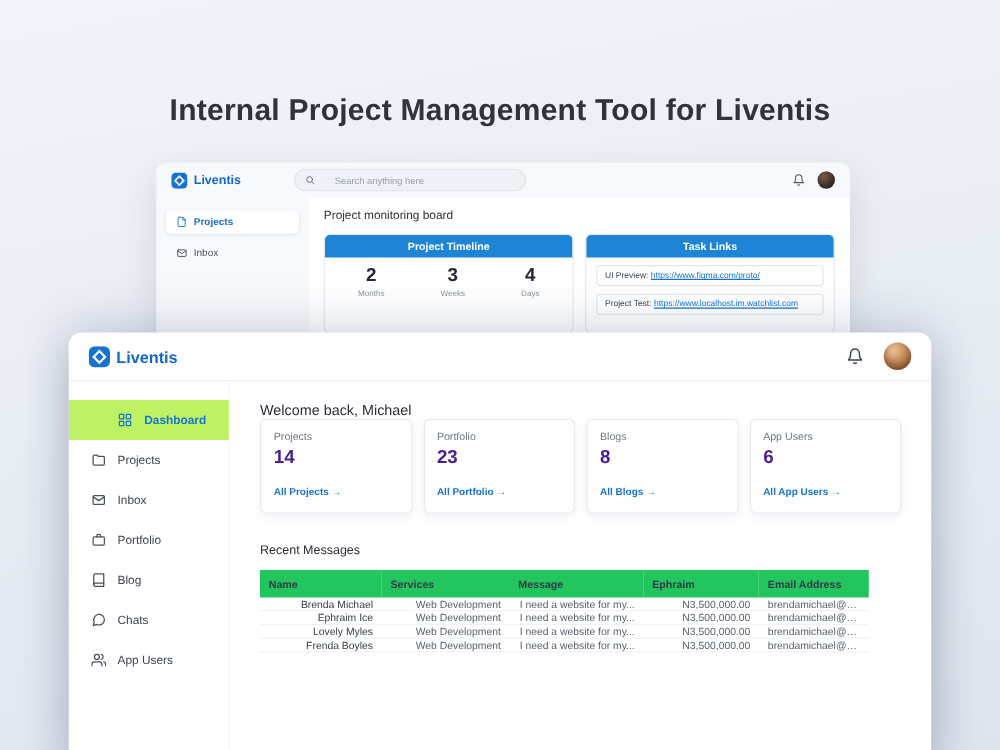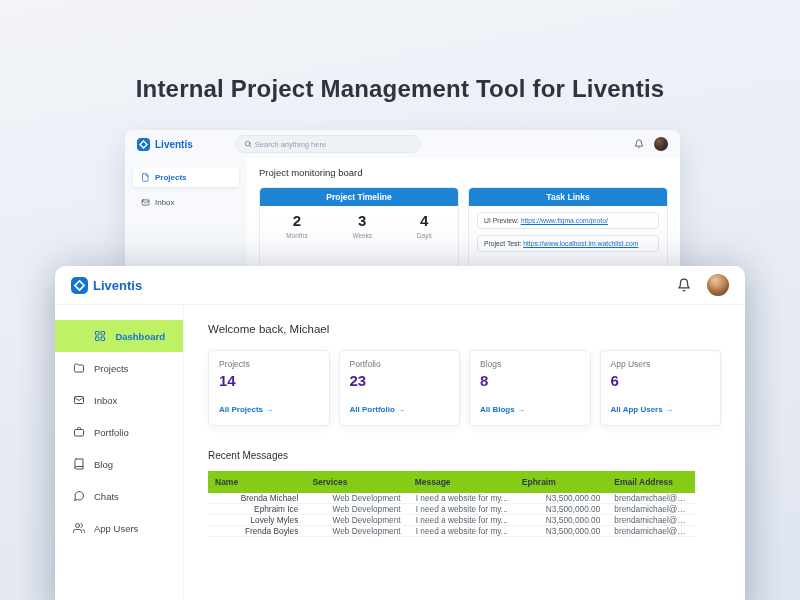--- a/index.html
+++ b/index.html
@@ -20,21 +20,21 @@
     background:#f7f9fc;border-radius:8px 8px 0 0;
     box-shadow:0 12px 30px rgba(40,60,100,.14);overflow:hidden;
   }
   .bw-header{display:flex;align-items:center;height:28px;padding:0 12px;}
   .brand{display:flex;align-items:center;gap:5px;}
   .bw-header .logo-svg{width:13px;height:13px;}
   .bw-brand-text{font-size:10px;font-weight:700;color:#1466c8;}
   .bw-search{
     margin-left:42px;width:168px;height:16px;border-radius:9px;
     background:#eef1f6;border:1px solid #e3e7ee;
-    display:flex;align-items:center;gap:1px;padding:0 8px;color:#586070;
+    display:flex;align-items:center;gap:14px;padding:0 8px;color:#586070;
   }
   .bw-search svg{width:8px;height:8px;flex:none;}
   .bw-search input{border:none;background:transparent;outline:none;width:100%;
     font-size:7.5px;color:#6b7480;font-family:"Liberation Sans",sans-serif;}
   .bw-search input::placeholder{color:#97a0af;}
   .bw-header-right{margin-left:auto;display:flex;align-items:center;gap:10px;color:#4b5260;}
   .bw-header-right svg{width:10px;height:10px;}
   .bw-avatar{width:14px;height:14px;border-radius:50%;
     background:radial-gradient(circle at 35% 30%,#7a5a48 0%,#3a2e28 60%,#23242c 100%);}
   .bw-body{display:flex;height:calc(100% - 28px);}
@@ -71,31 +71,31 @@
   .fw-avatar{width:22px;height:22px;border-radius:50%;cursor:pointer;
     background:radial-gradient(circle at 35% 28%,#e8c49a 0%,#c98c5a 45%,#7d4f32 100%);
     box-shadow:inset 0 -4px 6px rgba(60,30,10,.35);}
   .fw-body{display:flex;height:calc(100% - 39px);}
   .fw-sidebar{width:128px;flex:none;padding-top:15px;border-right:1px solid #f3f5f9;}
   .fw-item{display:flex;align-items:center;gap:9px;padding:10px 18px;font-size:9.5px;color:#3f4450;cursor:pointer;}
   .fw-item svg{width:12px;height:12px;flex:none;color:#4a505c;}
   .fw-item.active{background:#bef264;color:#1673d2;font-weight:700;justify-content:flex-end;}
   .fw-item.active svg{color:#1673d2;}
   .fw-main{flex:1;padding:18px 24px 0 24px;overflow:hidden;}
-  .fw-welcome{font-size:11.5px;color:#2b2f38;margin-bottom:15px;}
+  .fw-welcome{font-size:11.5px;color:#2b2f38;}
   .stat-cards{display:flex;gap:9px;margin-bottom:24px;}
   .stat-card{flex:1;background:#fff;border:1px solid #e8ecf2;border-radius:5px;
     box-shadow:0 2px 7px rgba(50,70,110,.07);padding:8px 10px 9px;}
   .stat-label{font-size:8.5px;color:#6e7682;margin-bottom:3px;}
   .stat-value{font-size:15px;font-weight:700;color:#4c1d95;margin-bottom:9px;}
   .stat-link{font-size:8px;font-weight:700;color:#1673d2;cursor:pointer;display:inline-block;}
   .stat-link::after{content:" \2192";}
   .rm-title{font-size:10px;color:#2b2f38;margin-bottom:10px;}
   .rm-table{width:calc(100% - 26px);border-collapse:collapse;table-layout:fixed;}
-  .rm-table th{background:#84cc16;font-size:8.5px;font-weight:700;color:#333a47;text-align:left;padding:6px 7px;}
+  .rm-table th{background:#22c55e;font-size:8.5px;font-weight:700;color:#333a47;text-align:left;padding:6px 7px;}
   .rm-table td{font-size:8.3px;color:#5a6270;padding:0 7px;border-bottom:1px solid #f0f2f6;
     white-space:nowrap;overflow:hidden;text-overflow:ellipsis;text-align:right;}
   .rm-table td.cell-name{color:#39404d;}
 </style>
 </head>
 <body>
 
 <div class="stage">
   <h1 class="page-title">Internal Project Management Tool for Liventis</h1>
 

